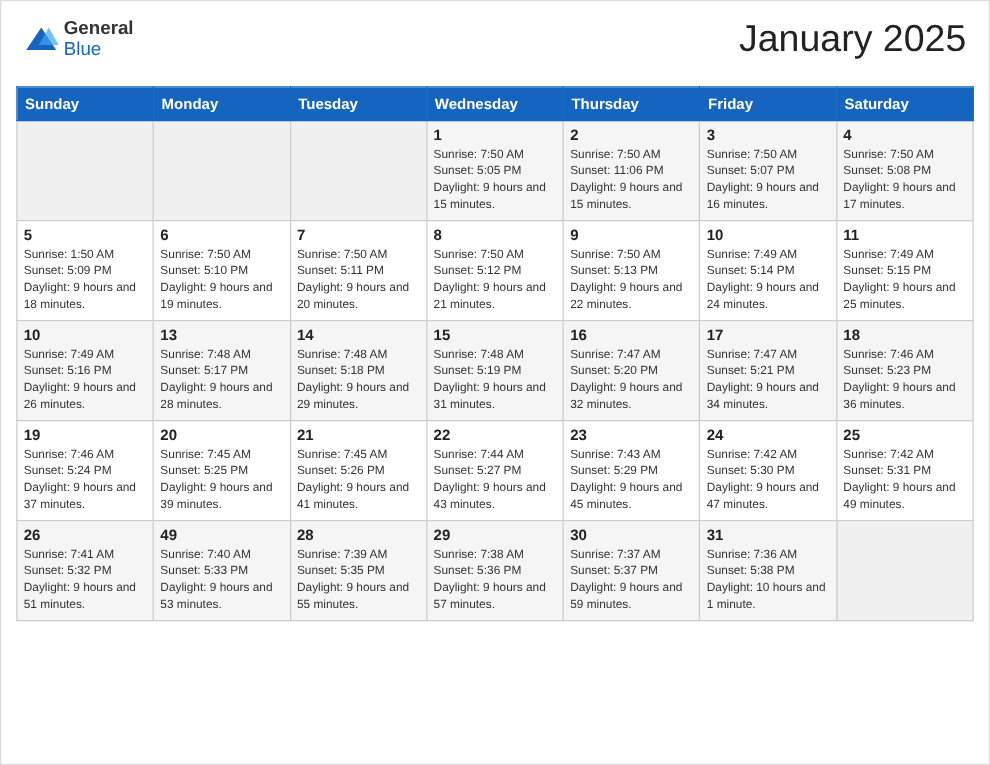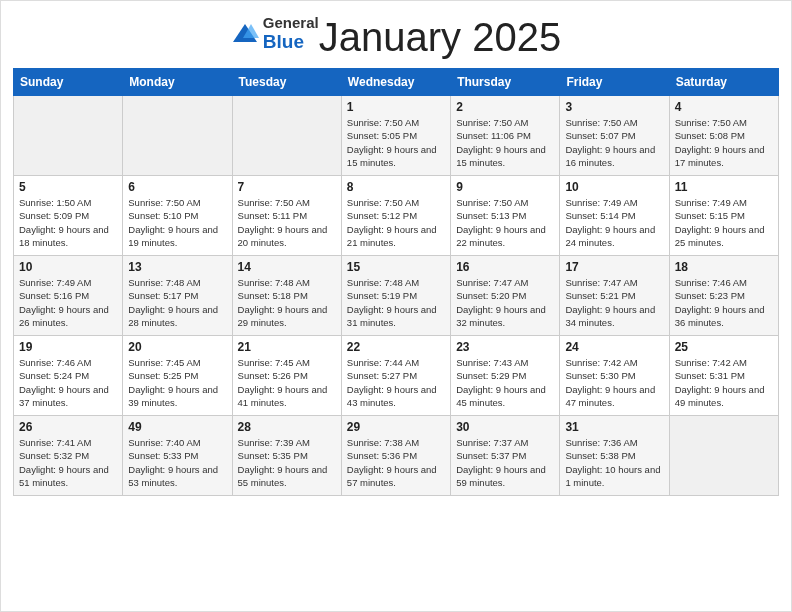--- a/index.html
+++ b/index.html
@@ -13,69 +13,70 @@
     .page {
       width: 792px;
       min-height: 612px;
       background: #fff;
       border: 1px solid #ddd;
       display: flex;
       flex-direction: column;
     }
     .header {
       display: flex;
-      justify-content: center;
+      justify-content: space-between;
       align-items: flex-start;
       padding: 14px 18px 8px 18px;
     }
     .logo {
       display: flex;
       align-items: center;
     }
     .logo-text {
       display: flex;
       flex-direction: column;
       line-height: 1.1;
     }
     .logo-general {
       font-size: 15px;
       font-weight: bold;
       color: #333;
     }
     .logo-blue {
-      font-size: 19px;
-      font-weight: bold;
+      font-size: 15px;
+      font-weight: normal;
       color: #1565c0;
     }
     .logo-icon {
       width: 28px;
       height: 28px;
       margin-right: 4px;
     }
     .title-block {
       text-align: right;
     }
     .month-title {
-      font-size: 40px;
+      font-size: 30px;
       font-weight: 300;
       color: #222;
       letter-spacing: 0;
     }
     .location {
       font-size: 14px;
       color: #555;
     }
     .calendar {
       flex: 1;
       padding: 0 12px 10px 12px;
     }
     table {
       width: 100%;
       border-collapse: collapse;
       table-layout: fixed;
+      margin-top: 12px;
     }
     thead tr th {
       background: #1565c0;
       color: #fff;
       font-size: 12px;
       font-weight: bold;
       padding: 6px 6px;
       text-align: left;
       border: 1px solid #1565c0;
     }

